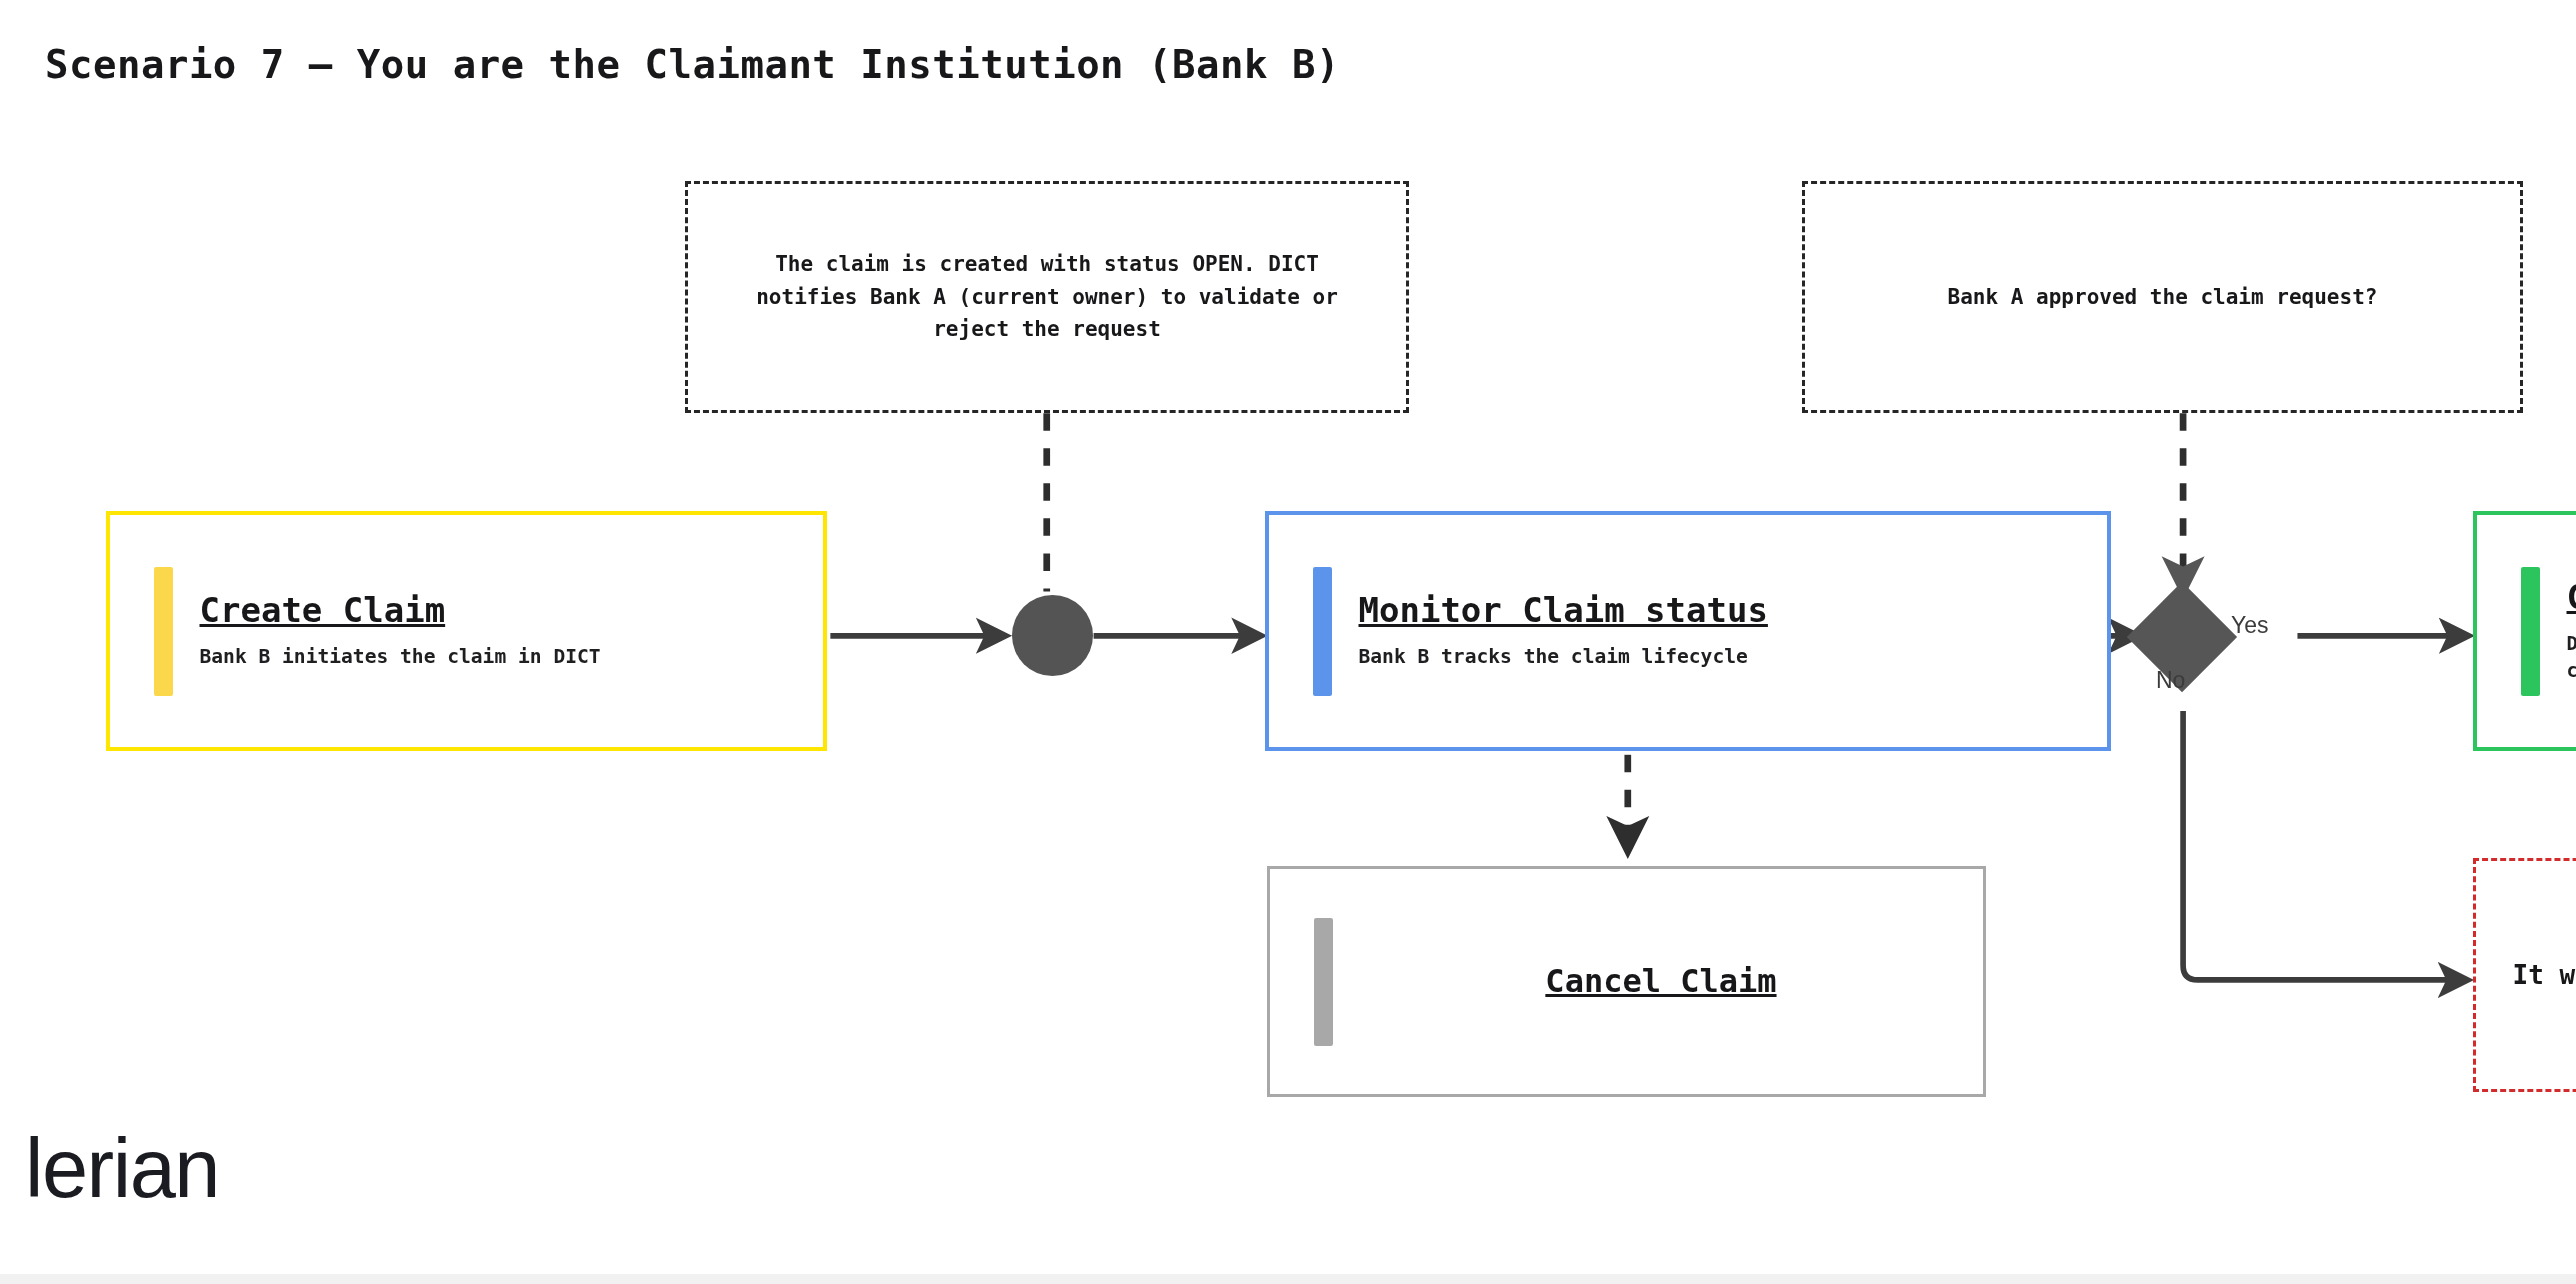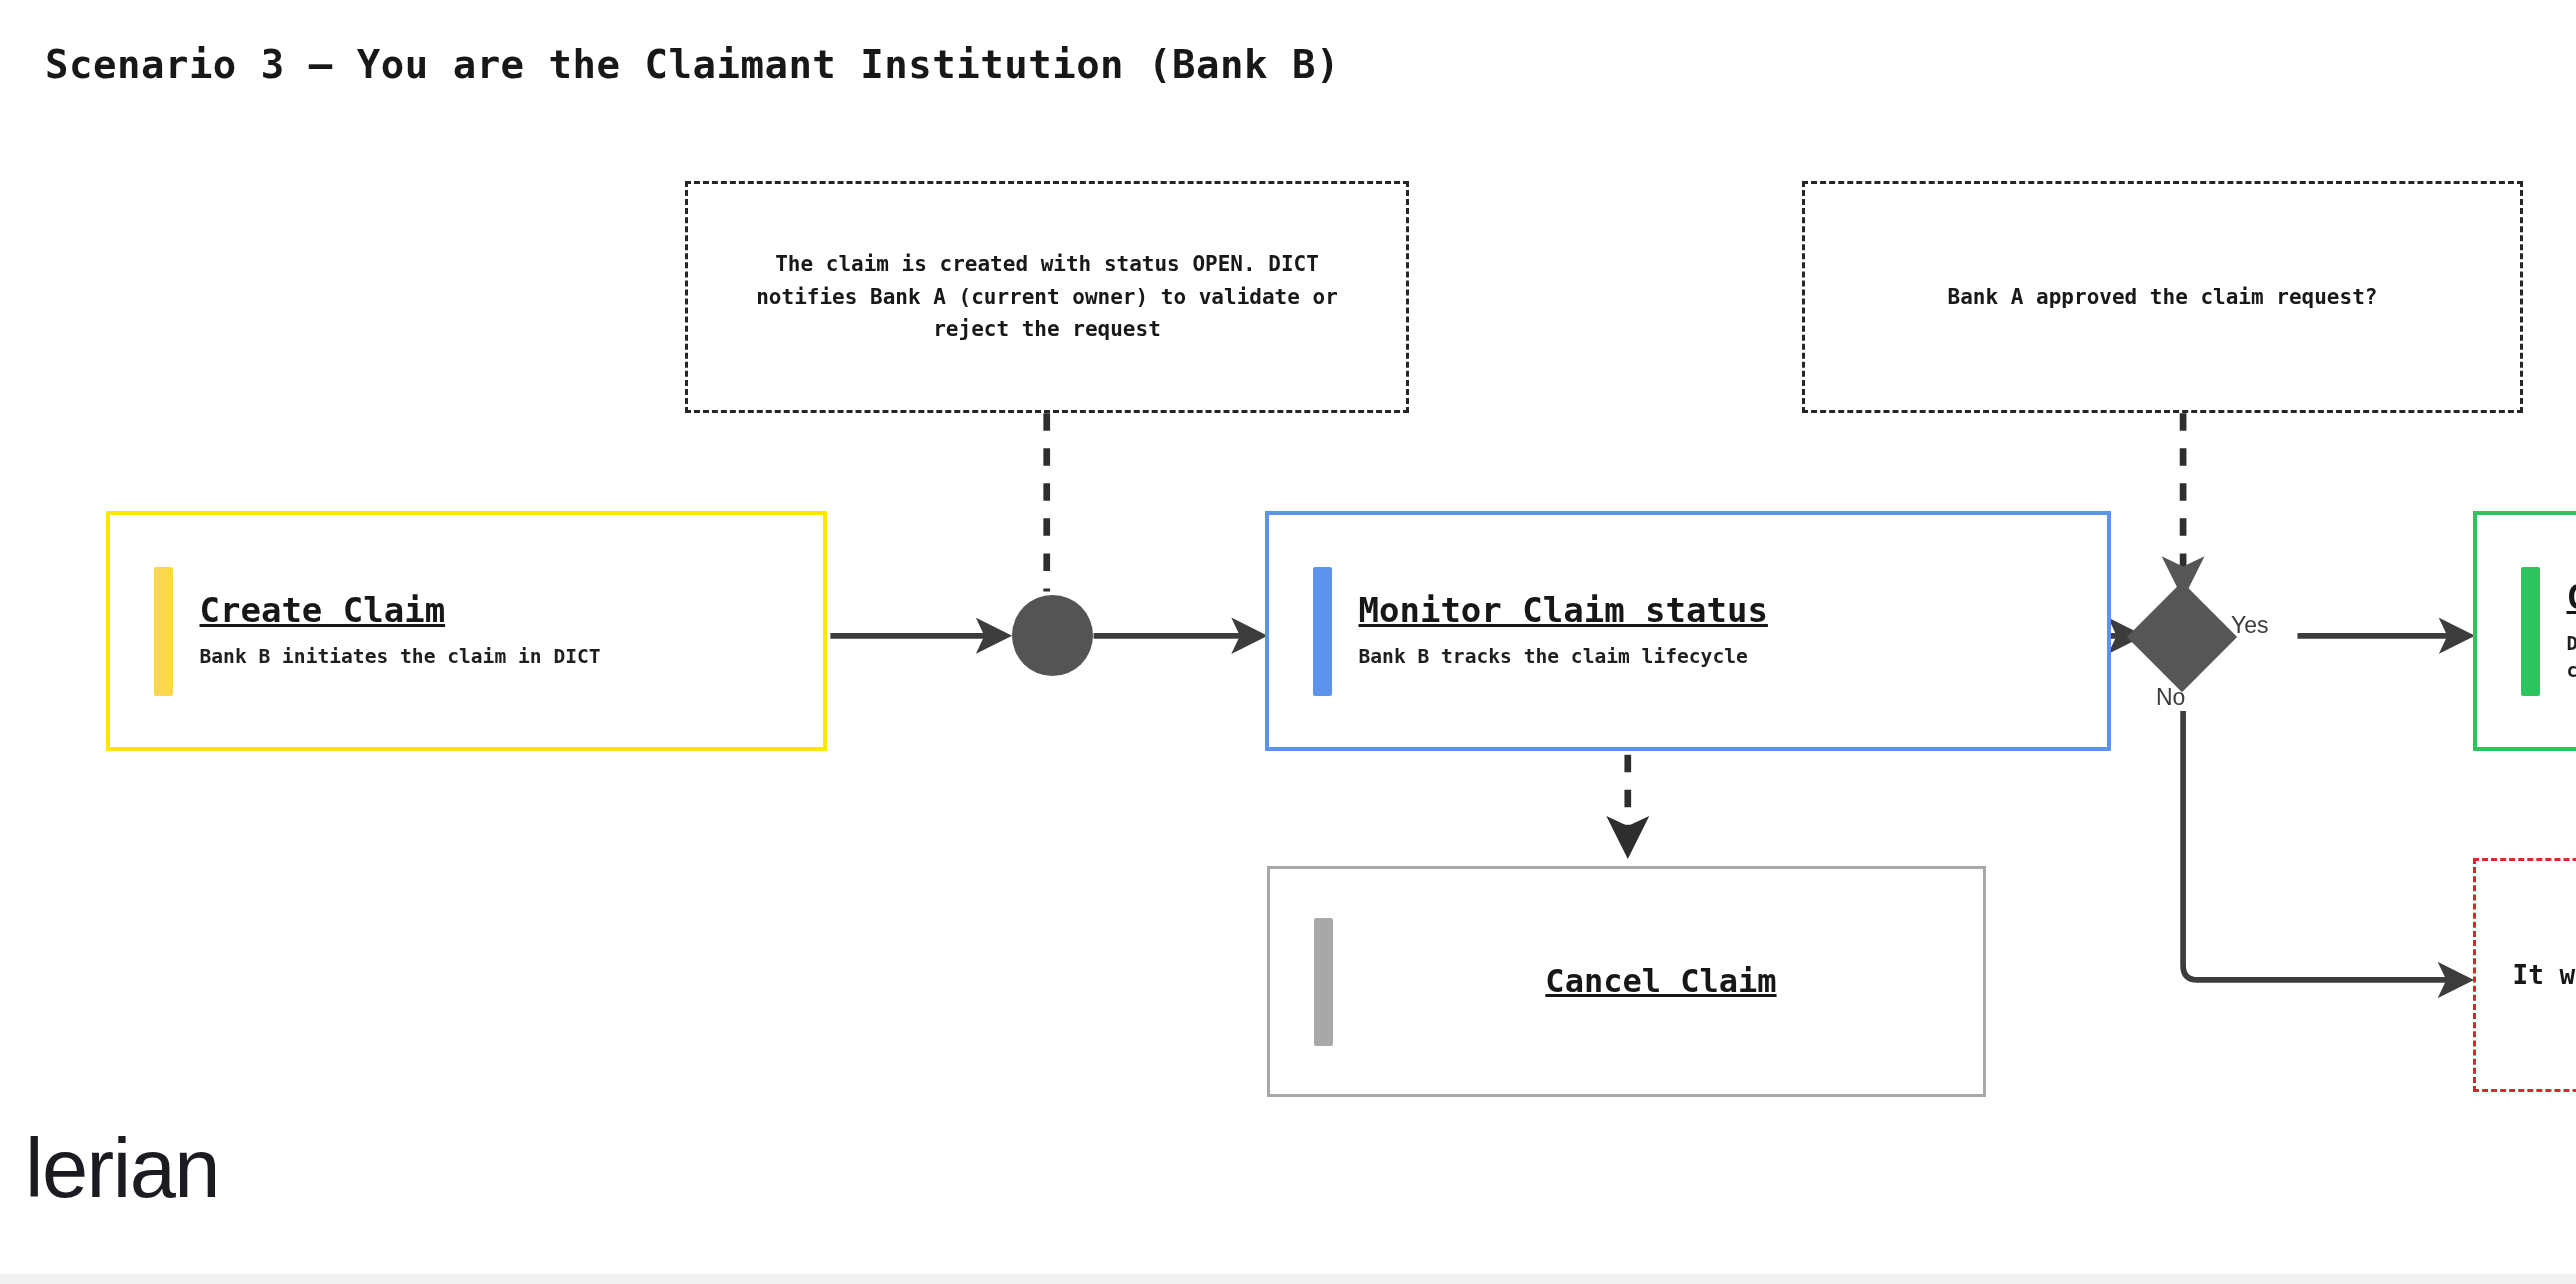--- a/index.html
+++ b/index.html
@@ -175,21 +175,21 @@
   }
 
   .edge-label {
     position: absolute;
     font-family: "Liberation Sans", "DejaVu Sans", sans-serif;
     font-size: 23px;
     color: #3b3b3b;
     white-space: nowrap;
   }
   #label-yes { left: 2231px; top: 612px; }
-  #label-no  { left: 2156px; top: 684px; }
+  #label-no  { left: 2156px; top: 667px; }
 
   
   #connectors {
     position: absolute;
     left: 0; top: 0;
     width: 3304px; height: 1285px;
     pointer-events: none;
   }
 
   
@@ -202,21 +202,21 @@
     font-weight: 500;
     letter-spacing: -1.5px;
     color: #1b1b22;
   }
 </style>
 </head>
 <body>
 
 <div id="canvas">
 
-  <div class="page-title">Scenario 3 – You are the Claimant Institution (Bank B)</div>
+  <div class="page-title">Scenario 7 – You are the Claimant Institution (Bank B)</div>
 
   <svg id="connectors" viewBox="0 0 6414 2494" width="3304" height="1285" xmlns="http://www.w3.org/2000/svg">
     <defs>
       <marker id="arrowSolid" viewBox="0 0 12 12" refX="9" refY="6" markerWidth="7" markerHeight="7" orient="auto-start-reverse">
         <path d="M 0 0.5 L 11 6 L 0 11.5 L 2.6 6 Z" fill="#3C3C3C"></path>
       </marker>
       <marker id="arrowSolidGray" viewBox="0 0 12 12" refX="9" refY="6" markerWidth="7" markerHeight="7" orient="auto-start-reverse">
         <path d="M 0 0.5 L 11 6 L 0 11.5 L 2.6 6 Z" fill="#565656"></path>
       </marker>
       <marker id="arrowDashed" viewBox="0 0 12 12" refX="9" refY="6" markerWidth="7" markerHeight="7" orient="auto-start-reverse">

